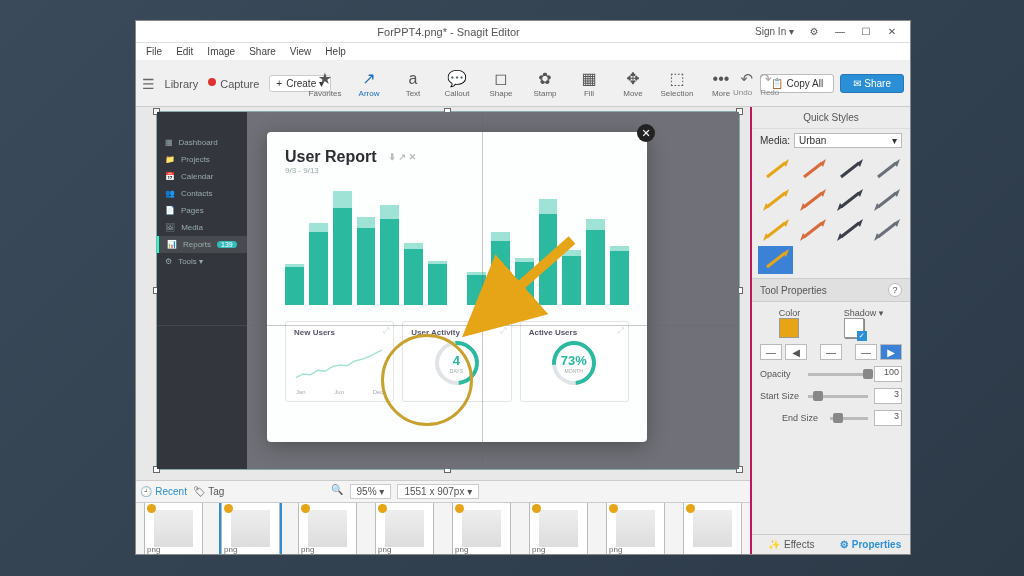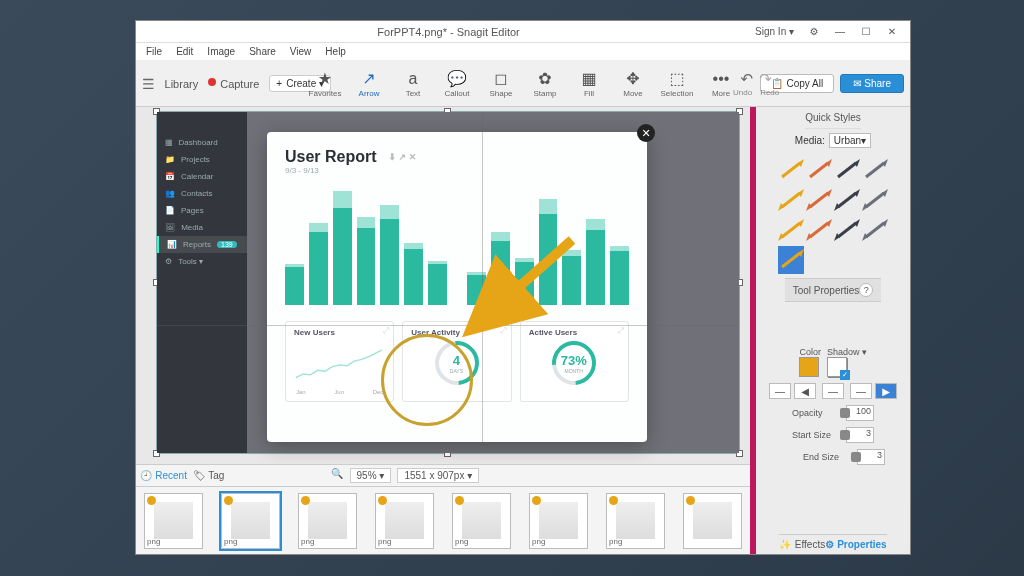--- a/index.html
+++ b/index.html
@@ -56,21 +56,21 @@
   .ring { width: 44px; height: 44px; border-radius: 50%; border: 4px solid #e0e4e6; border-top-color: #2bb9a0; border-right-color: #2bb9a0; transform: rotate(40deg); display: flex; align-items: center; justify-content: center; }
   .ring .inner { transform: rotate(-40deg); text-align: center; }
   .ring .big { font-size: 13px; font-weight: 700; color: #2bb9a0; }
   .ring .sm { font-size: 5px; color: #9aa; }
   .sparkline { width: 100%; height: 40px; }
   .months { display: flex; justify-content: space-between; font-size: 6px; color: #aab; padding: 0 2px; }
   .circle-anno { position: absolute; border: 3px solid #c8a22e; border-radius: 50%; }
   .arrow-anno { position: absolute; }
   .cross-h { position: absolute; left: 0; right: 0; border-top: 1px solid rgba(100,100,100,0.35); }
   .cross-v { position: absolute; top: 0; bottom: 0; border-left: 1px solid rgba(100,100,100,0.35); }
-  .right-panel { width: 160px; background: #ececec; border-left: 6px solid #be185d; display: flex; flex-direction: column; align-items: center; }
+  .right-panel { width: 160px; background: #ececec; border-left: 2px solid #be185d; display: flex; flex-direction: column; }
   .panel-title { text-align: center; font-size: 10px; padding: 5px 0; color: #555; border-bottom: 1px solid #ddd; }
   .theme-row { display: flex; align-items: center; gap: 4px; padding: 4px 8px; font-size: 10px; }
   .theme-select { flex: 1; background: #fff; border: 1px solid #bbb; padding: 1px 4px; font-size: 10px; display: flex; justify-content: space-between; }
   .styles-grid { display: grid; grid-template-columns: repeat(4, 1fr); gap: 2px; padding: 4px 6px; }
   .style-swatch { height: 28px; display: flex; align-items: center; justify-content: center; position: relative; }
   .style-swatch.active { background: #3b82d6; }
   .arrow-svg { width: 26px; height: 22px; }
   .section-head { background: #e0e0e0; padding: 4px 8px; font-size: 10px; color: #555; display: flex; justify-content: space-between; align-items: center; border-top: 1px solid #ccc; border-bottom: 1px solid #ccc; }
   .help { width: 14px; height: 14px; border-radius: 50%; background: #fff; border: 1px solid #bbb; font-size: 9px; display: flex; align-items: center; justify-content: center; }
   .prop-row { display: flex; align-items: center; padding: 3px 8px; gap: 6px; font-size: 9px; color: #555; }
@@ -79,21 +79,21 @@
   .shadow-box .check { position: absolute; right: -4px; bottom: -4px; width: 10px; height: 10px; background: #2b8fd8; color: #fff; font-size: 7px; display: flex; align-items: center; justify-content: center; }
   .cap-btn { width: 22px; height: 16px; border: 1px solid #bbb; background: #fff; display: flex; align-items: center; justify-content: center; font-size: 10px; }
   .cap-btn.active { background: #3b82d6; color: #fff; }
   .slider-bg { flex: 1; height: 3px; background: #bbb; position: relative; }
   .slider-thumb { position: absolute; top: -4px; width: 10px; height: 10px; background: #888; border-radius: 2px; }
   .num-box { width: 28px; height: 16px; border: 1px solid #bbb; background: #fff; text-align: right; padding-right: 2px; font-size: 9px; }
   .status-row { height: 22px; border-top: 1px solid #ccc; background: #f4f4f4; display: flex; align-items: center; padding: 0 4px; gap: 10px; font-size: 10px; color: #555; }
   .status-row .left { display: flex; align-items: center; gap: 6px; }
   .status-row .center { flex: 1; display: flex; justify-content: center; gap: 6px; }
   .zoom-box { border: 1px solid #ccc; padding: 1px 6px; display: flex; gap: 4px; background: #fff; }
-  .tray { height: 68px; background: #f4f4f4; border-top: 1px solid #ccc; display: flex; align-items: center; padding: 4px 8px; gap: 18px; overflow: hidden; }
+  .tray { height: 52px; background: #f4f4f4; border-top: 1px solid #ccc; display: flex; align-items: center; padding: 4px 8px; gap: 18px; overflow: hidden; }
   .thumb { width: 86px; height: 56px; background: #fff; border: 1px solid #bbb; position: relative; display: flex; align-items: center; justify-content: center; font-size: 7px; color: #888; }
   .thumb.sel { outline: 2px solid #2b8fd8; }
   .thumb .tbadge { position: absolute; left: 2px; top: 2px; width: 9px; height: 9px; border-radius: 50%; background: #e6a417; }
   .thumb .tfmt { position: absolute; left: 2px; bottom: 2px; font-size: 8px; color: #666; }
   .side-tabs { display: flex; border-top: 1px solid #ccc; }
   .side-tab { flex: 1; text-align: center; padding: 4px 0; font-size: 10px; color: #555; display: flex; align-items: center; justify-content: center; gap: 3px; }
   .side-tab.active { color: #2b8fd8; font-weight: 600; }
   .gear { font-size: 10px; }
 </style>
 </head>
@@ -506,21 +506,21 @@
               <line x1="4" y1="18" x2="22" y2="4" stroke="#e6a417" stroke-width="3"></line>
               <polygon points="26,0 20,4 23,8" fill="#e6a417"></polygon>
             </svg>
           </div>
         </div>
 
       <div class="section-head">
         <span>Tool Properties</span>
         <span class="help">?</span>
       </div>
-      <div class="prop-row" style="justify-content:space-around;padding-top:6px;margin-top:39px;">
+      <div class="prop-row" style="justify-content:space-around;padding-top:6px;">
         <div style="text-align:center;">
           <div>Color</div>
           <div class="color-swatch" style="background:#e6a417"></div>
         </div>
         <div style="text-align:center;">
           <div>Shadow ▾</div>
           <div class="shadow-box">
               <div class="check">✓</div>
             </div>
         </div>

